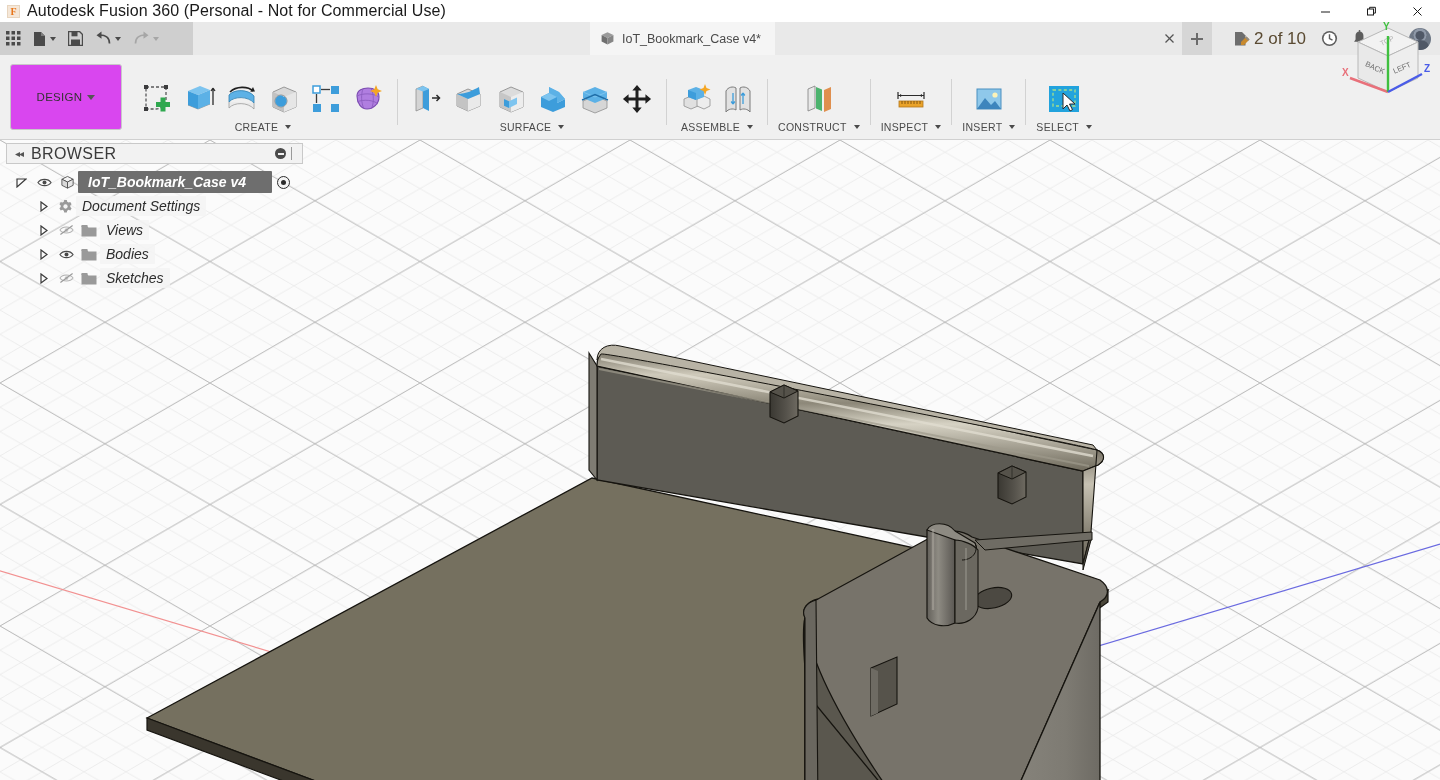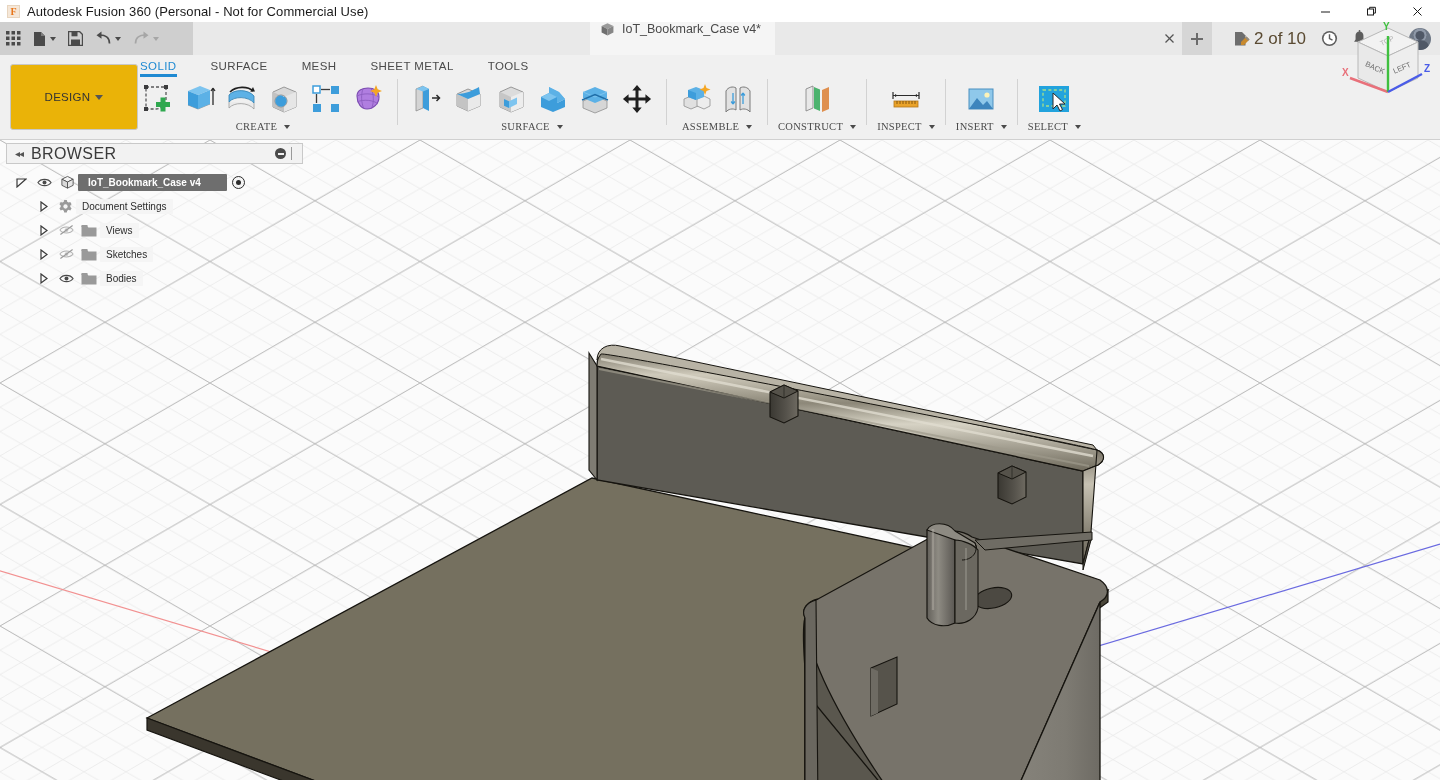--- a/index.html
+++ b/index.html
@@ -14,21 +14,21 @@
   .titlebar {
     position: absolute; top: 0; left: 0; width: 1440px; height: 22px;
     background: #ffffff; display: flex; align-items: center;
   }
   .tb-logo {
     width: 13px; height: 13px; margin-left: 7px; margin-right: 7px;
     background: #f5e7d8; border: 1px solid #e8d5bf;
     color: #e8751a; font-size: 10px; font-weight: bold; line-height: 11px;
     text-align: center; font-family: "Liberation Serif", serif;
   }
-  .tb-title { font-size: 13px; color: #1a1a1a; letter-spacing: .1px; }
+  .tb-title { font-size: 16px; color: #1a1a1a; letter-spacing: .1px; }
   .win-btns { position: absolute; right: 0; top: 0; height: 22px; display: flex; }
   .win-btn {
     width: 46px; height: 22px; display: flex; align-items: center; justify-content: center;
     color: #1a1a1a;
   }
   .win-btn svg { display: block; }
 
   
   .qabrow {
     position: absolute; top: 22px; left: 0; width: 1440px; height: 33px;
@@ -42,21 +42,21 @@
     height: 33px; display: flex; align-items: center; justify-content: center;
     color: #4a4a4a; padding: 0 6px;
   }
   .qab-btn.dim { color: #a6a6a6; }
   .caret { width: 0; height: 0; border-left: 3.5px solid transparent;
            border-right: 3.5px solid transparent; border-top: 4px solid currentColor;
            margin-left: 3px; }
 
   .doc-tab {
     position: absolute; left: 590px; top: 0; height: 33px;
-    display: flex; gap: 7px; padding: 0 14px 0 10px;
+    display: flex; align-items: center; gap: 7px; padding: 0 14px 0 10px;
     background: #f5f5f5;
   }
   .doc-tab-label { font-size: 12.5px; color: #4a4a4a; }
   .tab-close {
     position: absolute; left: 1156px; top: 0; width: 26px; height: 33px;
     display: flex; align-items: center; justify-content: center; color: #5a5a5a;
   }
   .tab-plus {
     position: absolute; left: 1182px; top: 0; width: 30px; height: 33px;
     background: #d6d6d6; display: flex; align-items: center; justify-content: center;
@@ -77,41 +77,41 @@
       transform:translateX(-50%); border-radius:50%; background:#4f5866; }
   .avatar::after{ content:""; position:absolute; left:50%; top:57%; width:18px; height:14px;
       transform:translateX(-50%); border-radius:50% 50% 0 0; background:#4f5866; }
 
   
   .ribbon {
     position: absolute; top: 55px; left: 0; width: 1440px; height: 85px;
     background: #f0f0f0; border-bottom: 1px solid #d0d0d0;
   }
   .design-box {
-    position: absolute; left: 10px; top: 9px; width: 128px; height: 66px;
-    background: #eab308; border: 1px solid #c8c8c8; border-radius: 3px;
+    position: absolute; left: 10px; top: 9px; width: 112px; height: 66px;
+    background: #d946ef; border: 1px solid #c8c8c8; border-radius: 3px;
     display: flex; align-items: center; justify-content: center; gap: 5px;
   }
   .design-label { font-size: 11.5px; color: #333; letter-spacing: .3px; }
   .design-caret { width:0;height:0;border-left:4px solid transparent;border-right:4px solid transparent;border-top:5px solid #555; }
 
   .tabs { position: absolute; left: 140px; top: 0px; display: flex; gap: 0; }
   .rtab {
     font-size: 11.5px; color: #4a4a4a; letter-spacing: .4px;
     padding: 5px 0 3px 0; margin-right: 34px; position: relative; white-space: nowrap;
   }
   .rtab.active { color: #1f8ad2; }
   .rtab.active::after {
     content: ""; position: absolute; left: 0; right: 0; bottom: -2px; height: 3px; background: #1f8ad2;
   }
 
   .groups { position: absolute; left: 133px; top: 22px; display: flex; height: 62px; }
   .grp { display: flex; flex-direction: column; align-items: center; padding: 0 6px; }
   .grp-icons { display: flex; align-items: flex-end; gap: 4px; height: 42px; }
-  .grp-label { font-size: 10.5px; color: #4a4a4a; letter-spacing: .3px; display: flex; align-items: center; gap: 4px; margin-top: 2px; font-family: Liberation Serif, serif; }
+  .grp-label { font-size: 10.5px; color: #4a4a4a; letter-spacing: .3px; display: flex; align-items: center; gap: 4px; margin-top: 2px; }
   .grp-label .caret { border-top-color: #4a4a4a; }
   .grp-sep { width: 1px; background: #d2d2d2; margin: 2px 4px 14px 4px; align-self: stretch; }
   .tool { width: 38px; height: 40px; display: flex; align-items: center; justify-content: center; }
 
   
   .canvas {
     position: absolute; top: 140px; left: 0; width: 1440px; height: 640px;
     background: #fbfbfb; overflow: hidden;
   }
   .grid-svg { position: absolute; inset: 0; width: 1440px; height: 640px; display: block; }
@@ -132,22 +132,22 @@
     background: #4a4a4a; position: relative; margin-right: 5px;
   }
   .br-min::after { content:""; position:absolute; left:2.5px; top:5px; width:6px; height:1.5px; background:#f2f2f2; }
   .br-grip { width: 8px; height: 13px; margin-right: 3px; border-left: 1px solid #9a9a9a; }
 
   .tree { padding-top: 6px; }
   .tnode { display: flex; align-items: center; height: 24px; padding-left: 4px; }
   .tw { width: 22px; display: flex; align-items: center; justify-content: center; color: #555; }
   .eye { width: 24px; display: flex; align-items: center; justify-content: center; }
   .tlabel {
-    font-size: 10px; color: #2c2c2c; background: rgba(244,244,244,.88);
-    padding: 2px 6px; border-radius: 1px; white-space: nowrap;
+    font-size: 14px; color: #2c2c2c; background: rgba(244,244,244,.88);
+    padding: 2px 6px; border-radius: 1px; white-space: nowrap; font-style: italic;
   }
   .tnode.root .tlabel { background: #6e6e6e; color: #ffffff; font-weight: bold; padding: 3px 26px 3px 10px; }
   .ico-box { width: 22px; display: flex; align-items: center; justify-content: center; }
   .radio-dot {
     width: 13px; height: 13px; border-radius: 50%; border: 1.6px solid #2c2c2c;
     background: #f4f4f4; position: relative; margin-left: 5px;
   }
   .radio-dot::after { content:""; position:absolute; left:3px; top:3px; width:5px; height:5px; border-radius:50%; background:#2c2c2c; }
 
   
@@ -289,27 +289,20 @@
     </div>
   </div>
 
   <div class="ribbon">
 
     <div class="design-box">
       <span class="design-label">DESIGN</span>
       <span class="design-caret"></span>
     </div>
 
-    <div class="tabs">
-      <div class="rtab active">SOLID</div>
-      <div class="rtab">SURFACE</div>
-      <div class="rtab">MESH</div>
-      <div class="rtab">SHEET METAL</div>
-      <div class="rtab">TOOLS</div>
-    </div>
 
     <div class="groups">
 
       <div class="grp">
         <div class="grp-icons">
           <div class="tool">
             <svg width="32" height="32" viewBox="0 0 32 32">
               <path d="M4 4 h20 v12 a10 10 0 0 1 -10 10 h-10 z" fill="none" stroke="#58585a" stroke-width="1.3" stroke-dasharray="3 2"></path>
               <g fill="#3b3b3d">
                 <rect x="2" y="2" width="4" height="4"></rect>
@@ -742,54 +735,54 @@
         <span class="tlabel">Views</span>
       </div>
 
       <div class="tnode" style="padding-left:26px">
         <div class="tw">
           <svg width="11" height="11" viewBox="0 0 11 11">
               <path d="M3 1 L9 5.5 L3 10 Z" fill="none" stroke="#3a3a3a" stroke-width="1.2"></path>
             </svg>
         </div>
         <div class="eye">
+          <svg width="15" height="11" viewBox="0 0 16 11">
+            <path d="M1 5.5 C4 1 12 1 15 5.5 C12 10 4 10 1 5.5 Z" fill="none" stroke="#4a4a4a" stroke-width="1.2"></path>
+            <circle cx="8" cy="5.5" r="2.1" fill="#4a4a4a"></circle>
+          </svg>
+        </div>
+        <div class="ico-box">
+          <svg width="16" height="13" viewBox="0 0 16 13">
+            <path d="M0.5 2 h5.5 l1.4 1.6 h8.1 v9 h-15 Z" fill="#9a9a9a"></path>
+            <rect x="0.5" y="1" width="6" height="2" fill="#9a9a9a"></rect>
+          </svg>
+        </div>
+        <span class="tlabel">Bodies</span>
+      </div>
+
+      <div class="tnode" style="padding-left:26px">
+        <div class="tw">
+          <svg width="11" height="11" viewBox="0 0 11 11">
+              <path d="M3 1 L9 5.5 L3 10 Z" fill="none" stroke="#3a3a3a" stroke-width="1.2"></path>
+            </svg>
+        </div>
+        <div class="eye">
           <svg width="15" height="12" viewBox="0 0 16 12">
             <path d="M1 6 C4 1.8 12 1.8 15 6 C12 10.2 4 10.2 1 6 Z" fill="none" stroke="#b4b4b4" stroke-width="1.1"></path>
             <circle cx="8" cy="6" r="2" fill="#c4c4c4"></circle>
             <line x1="1.5" y1="10.8" x2="14.5" y2="1.2" stroke="#9a9a9a" stroke-width="1.2"></line>
           </svg>
         </div>
         <div class="ico-box">
           <svg width="16" height="13" viewBox="0 0 16 13">
             <path d="M0.5 2 h5.5 l1.4 1.6 h8.1 v9 h-15 Z" fill="#9a9a9a"></path>
             <rect x="0.5" y="1" width="6" height="2" fill="#9a9a9a"></rect>
           </svg>
         </div>
         <span class="tlabel">Sketches</span>
-      </div>
-
-      <div class="tnode" style="padding-left:26px">
-        <div class="tw">
-          <svg width="11" height="11" viewBox="0 0 11 11">
-              <path d="M3 1 L9 5.5 L3 10 Z" fill="none" stroke="#3a3a3a" stroke-width="1.2"></path>
-            </svg>
-        </div>
-        <div class="eye">
-          <svg width="15" height="11" viewBox="0 0 16 11">
-            <path d="M1 5.5 C4 1 12 1 15 5.5 C12 10 4 10 1 5.5 Z" fill="none" stroke="#4a4a4a" stroke-width="1.2"></path>
-            <circle cx="8" cy="5.5" r="2.1" fill="#4a4a4a"></circle>
-          </svg>
-        </div>
-        <div class="ico-box">
-          <svg width="16" height="13" viewBox="0 0 16 13">
-            <path d="M0.5 2 h5.5 l1.4 1.6 h8.1 v9 h-15 Z" fill="#9a9a9a"></path>
-            <rect x="0.5" y="1" width="6" height="2" fill="#9a9a9a"></rect>
-          </svg>
-        </div>
-        <span class="tlabel">Bodies</span>
       </div>
 
     </div>
   </div>
 
   <div class="viewcube">
     <svg width="104" height="100" viewBox="0 0 104 100">
 
       <path d="M28 32 L58 18 L88 32 L58 46 Z" fill="#f2f2f2" stroke="#b8b8b8" stroke-width="1"></path>
 

